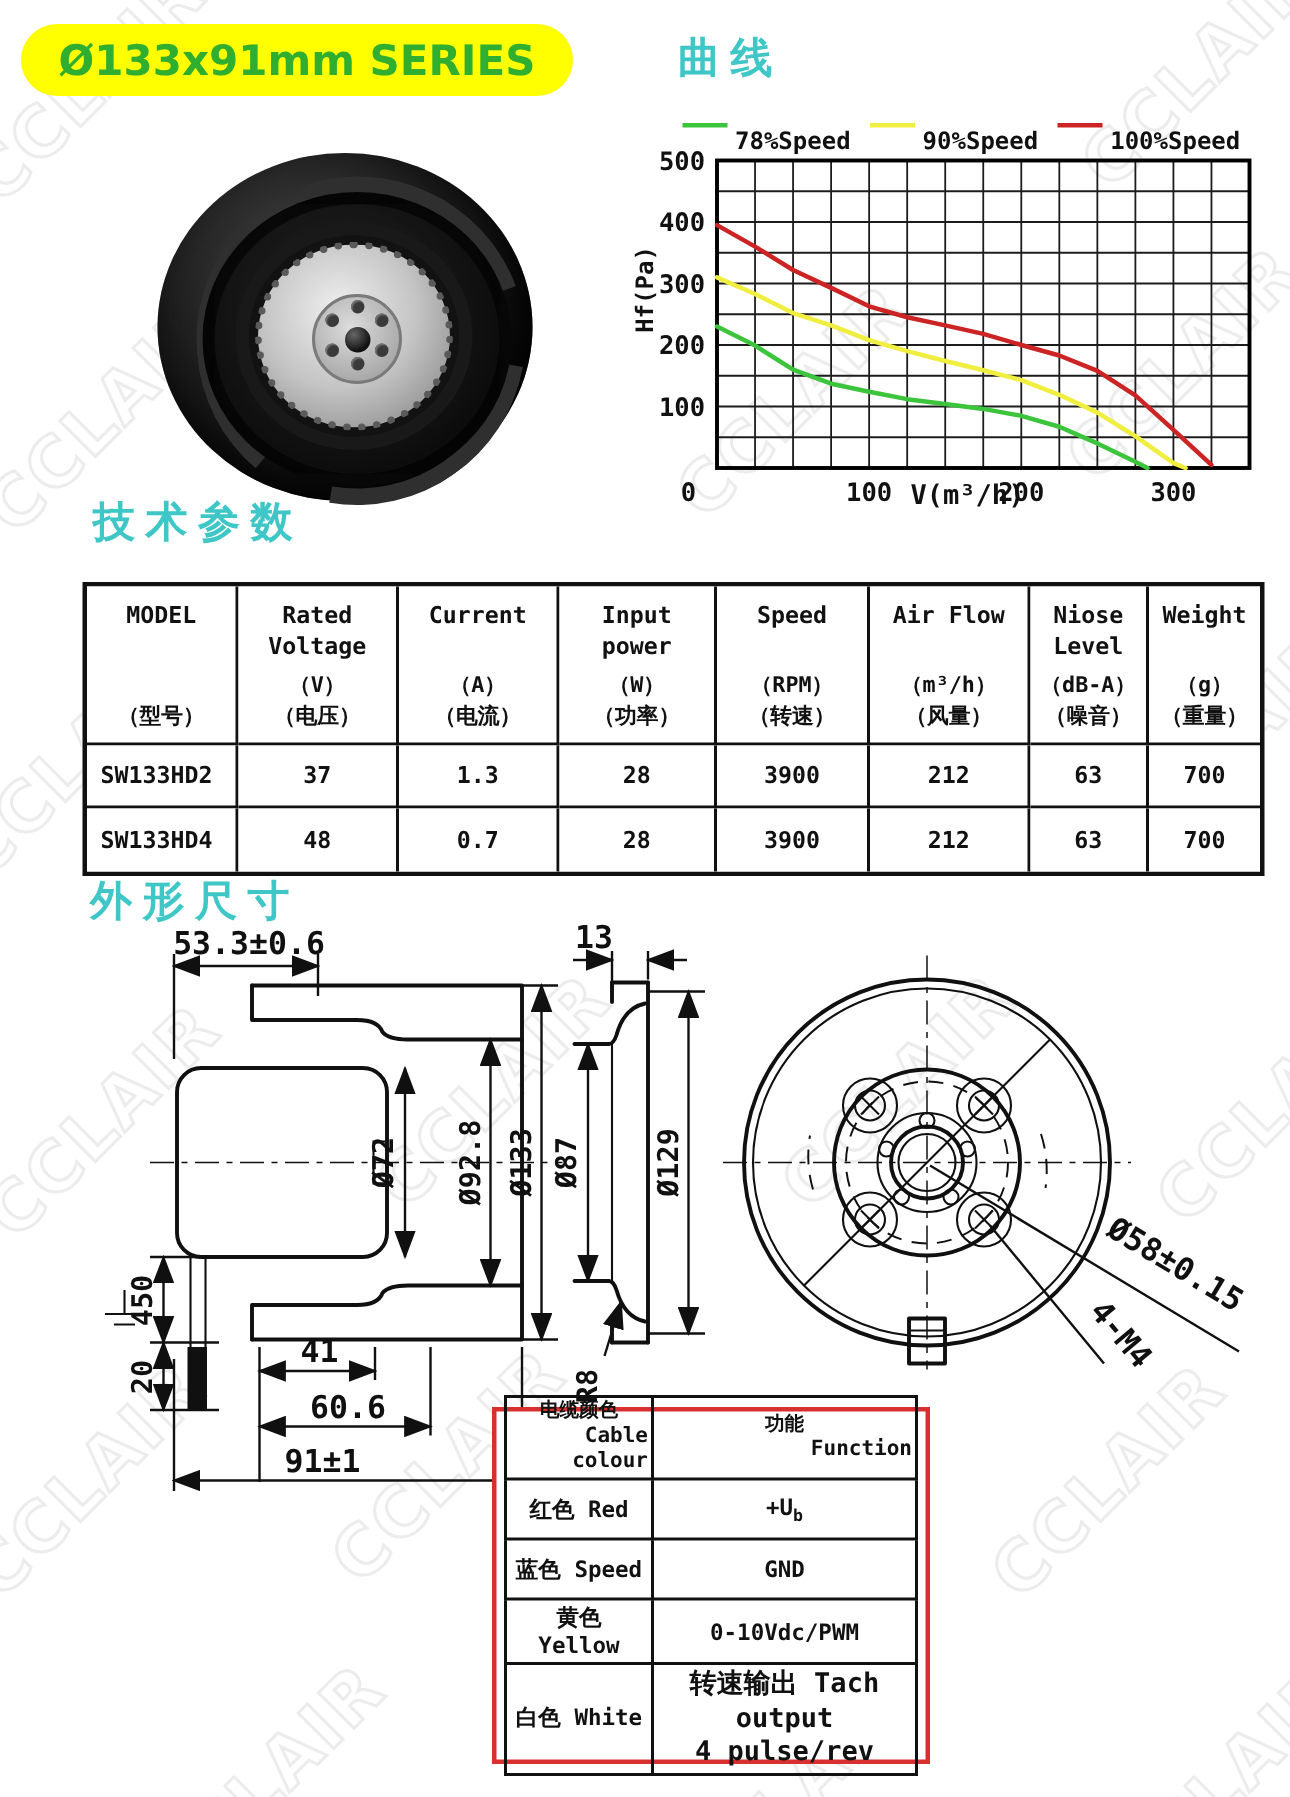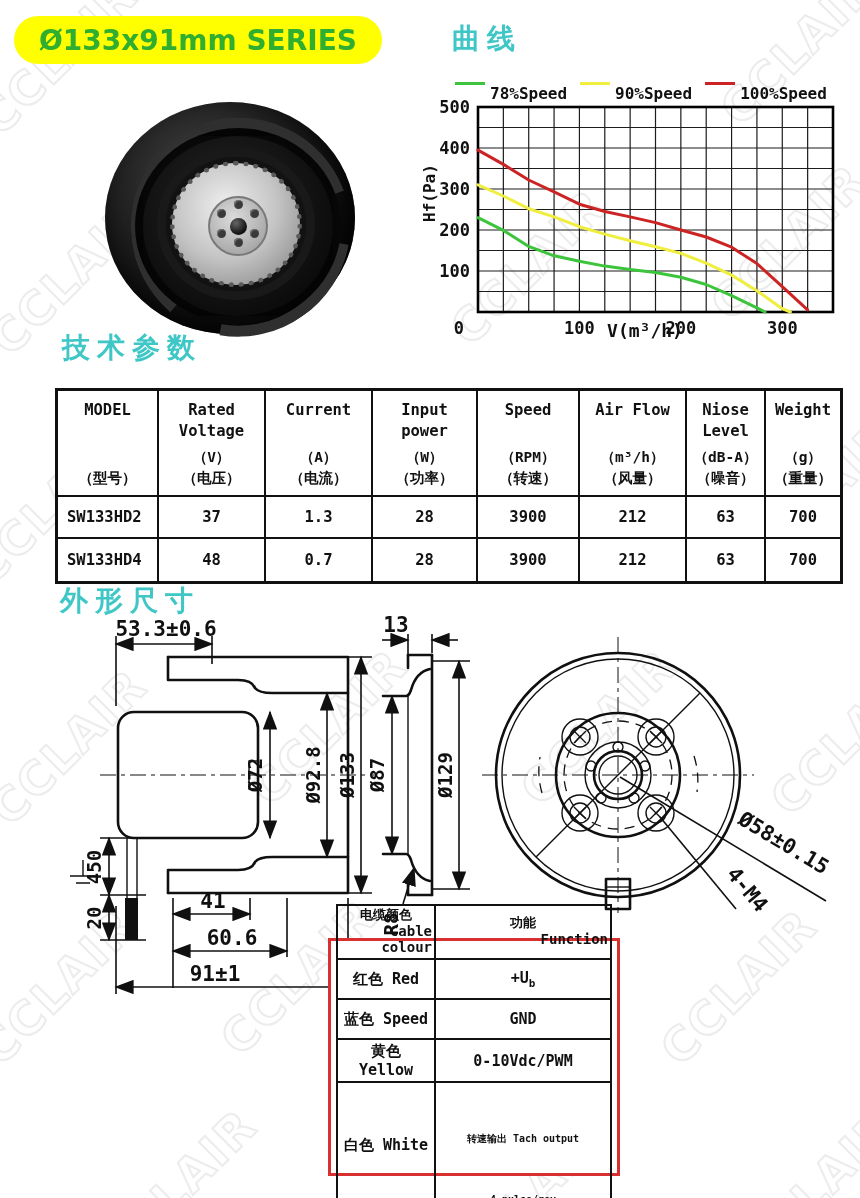--- a/index.html
+++ b/index.html
@@ -87,21 +87,21 @@
              border:3px solid #d83030;z-index:4;display:flex;align-items:center;justify-content:center;}
   #cable-table{width:276px;border:2.5px solid #111;border-collapse:collapse;
                font-family:"DejaVu Sans Mono",monospace;}
   #cable-table td{border:2px solid #111;text-align:center;font-weight:bold;padding:2px 2px;}
   .ct-head td{height:48px;}
   .ct-cn{display:block;font-size:13px;line-height:1.15;}
   .ct-en{display:block;font-size:14px;line-height:1.2;text-align:right;}
   .ct-color{font-size:15px;height:34px;margin-top:36px;}
   .ct-func{font-size:15px;}
   .ct-sub{font-size:11px;vertical-align:sub;}
-  .ct-small{display:block;font-size:10px;line-height:1.25;margin-top:48px;}
+  .ct-small{display:block;font-size:18px;line-height:1.25;}
 </style>
 </head>
 <body>
 
 <div id="page">
 
   <span class="wm" style="left:-30px;top:250px">CCLAIR</span>
   <span class="wm" style="left:160px;top:215px">CCLAIR</span>
   <span class="wm" style="left:430px;top:240px">CCLAIR</span>
   <span class="wm" style="left:690px;top:215px">CCLAIR</span>

